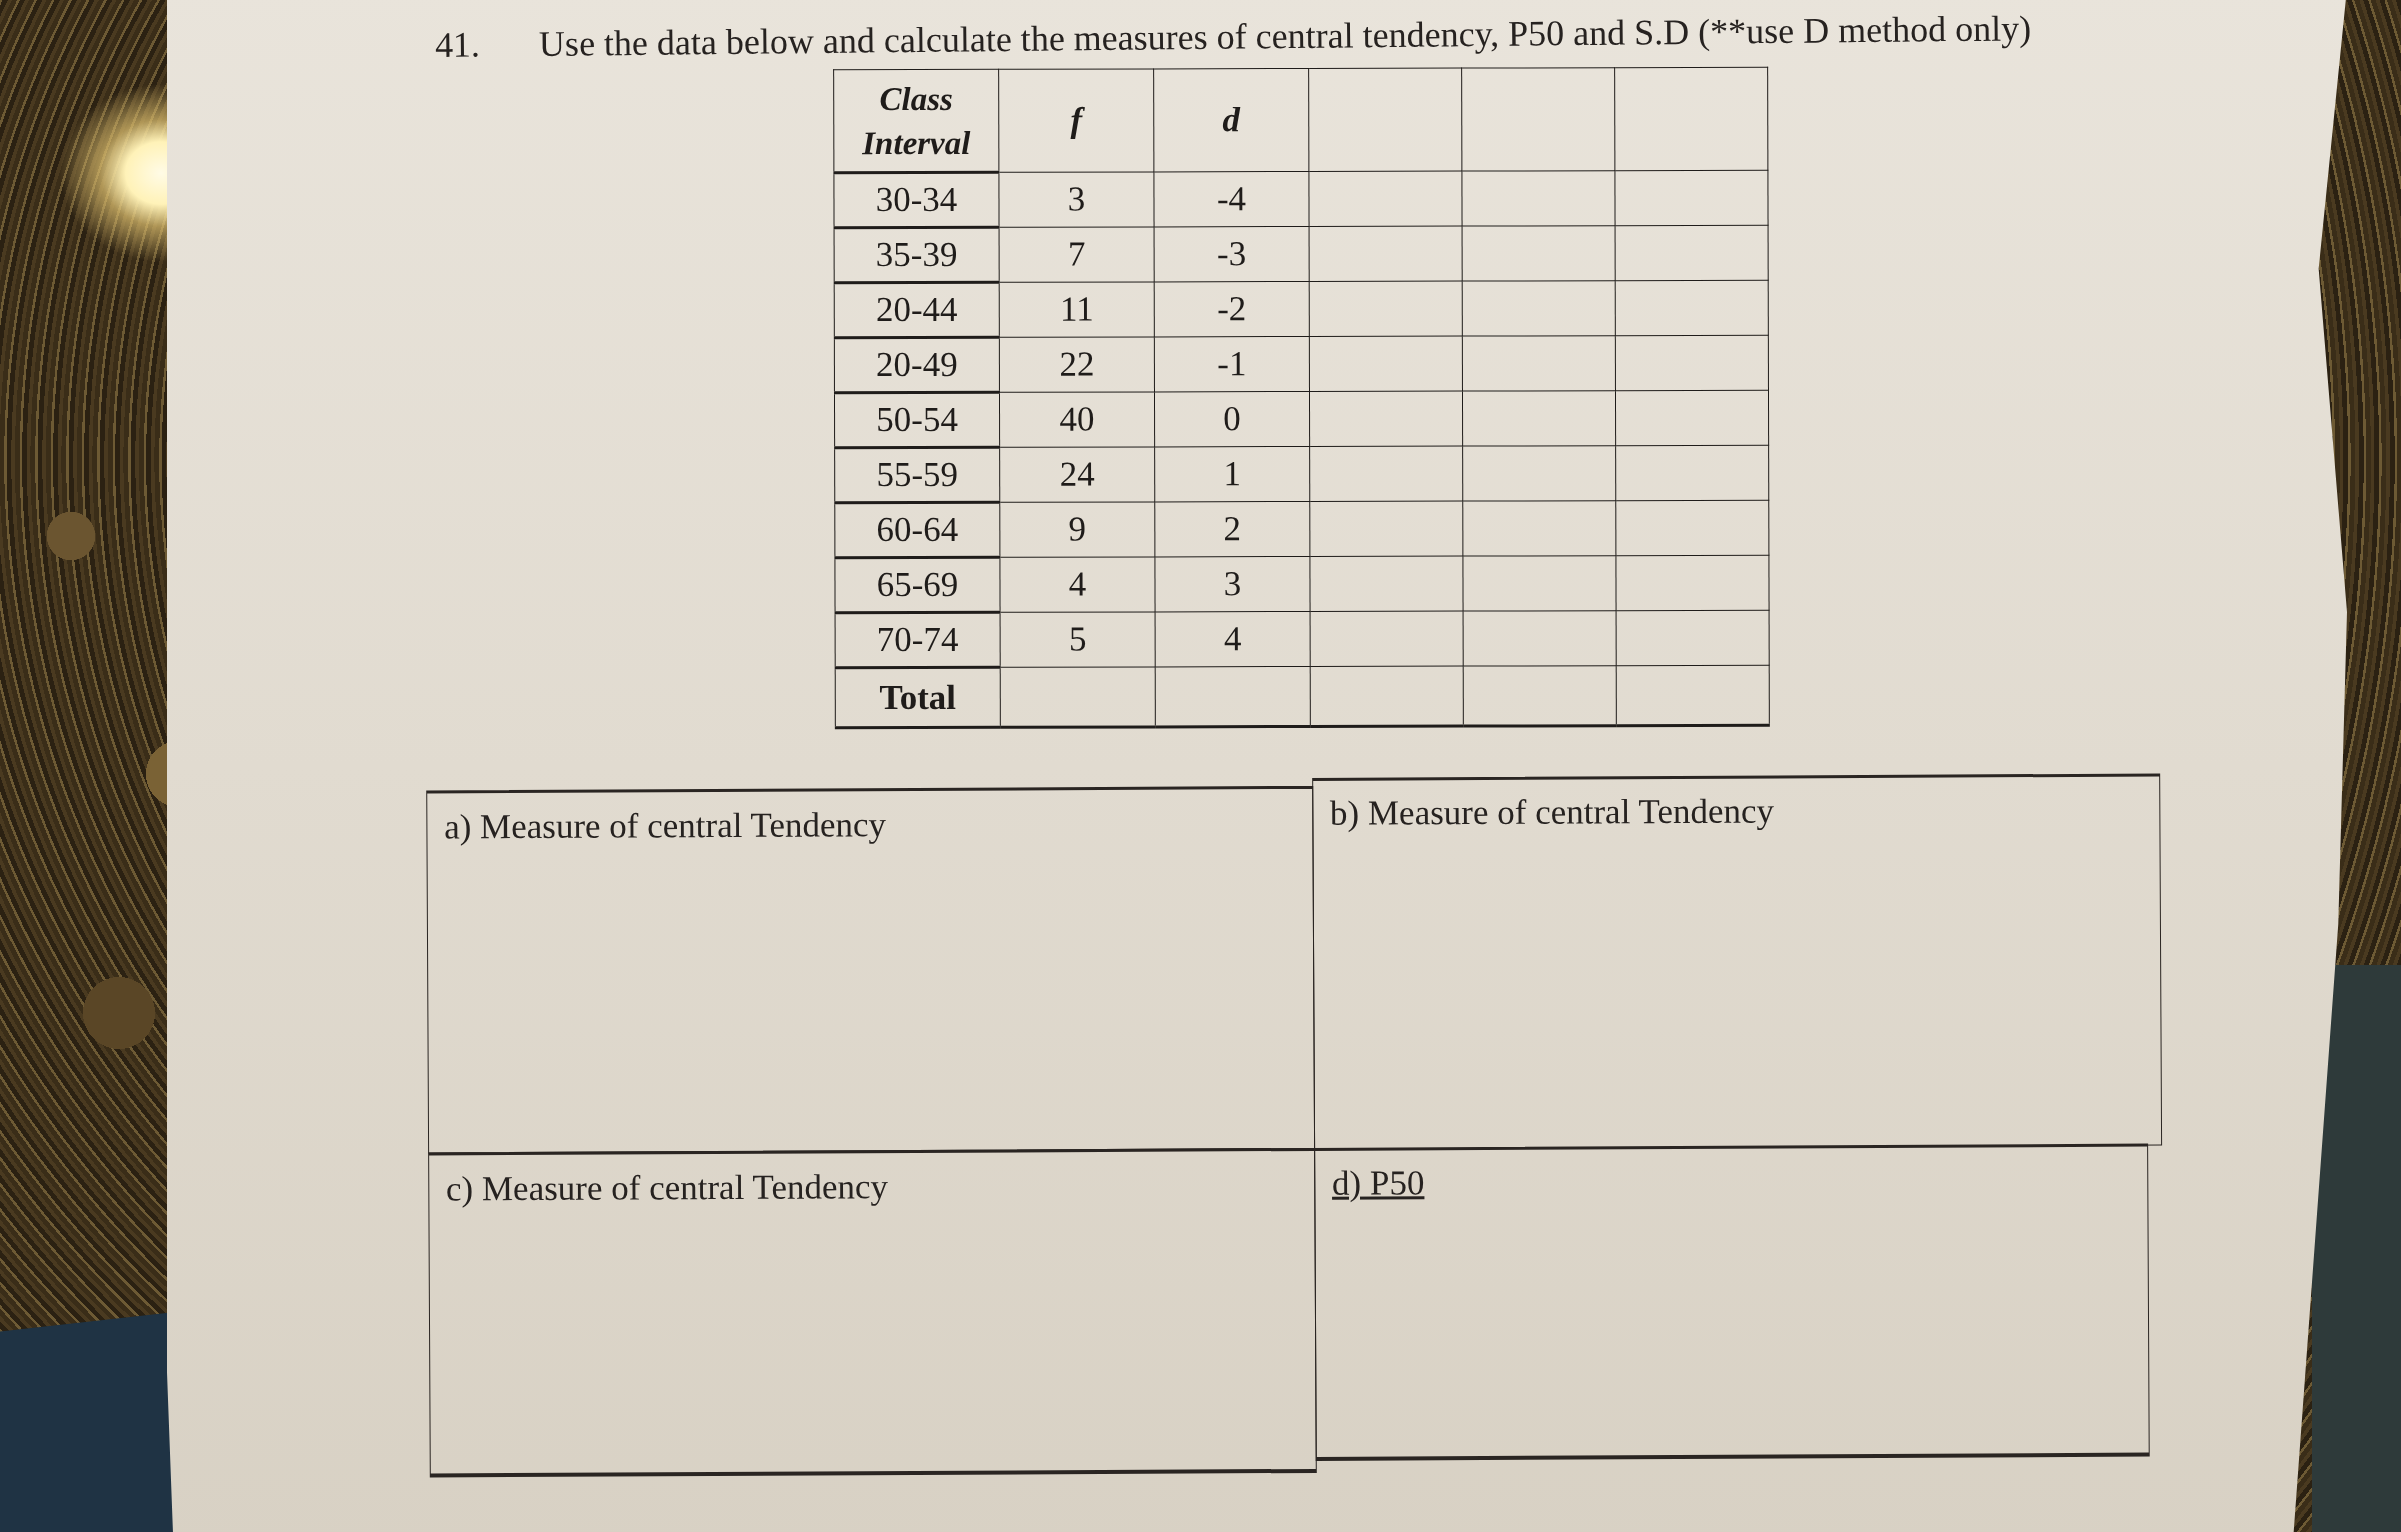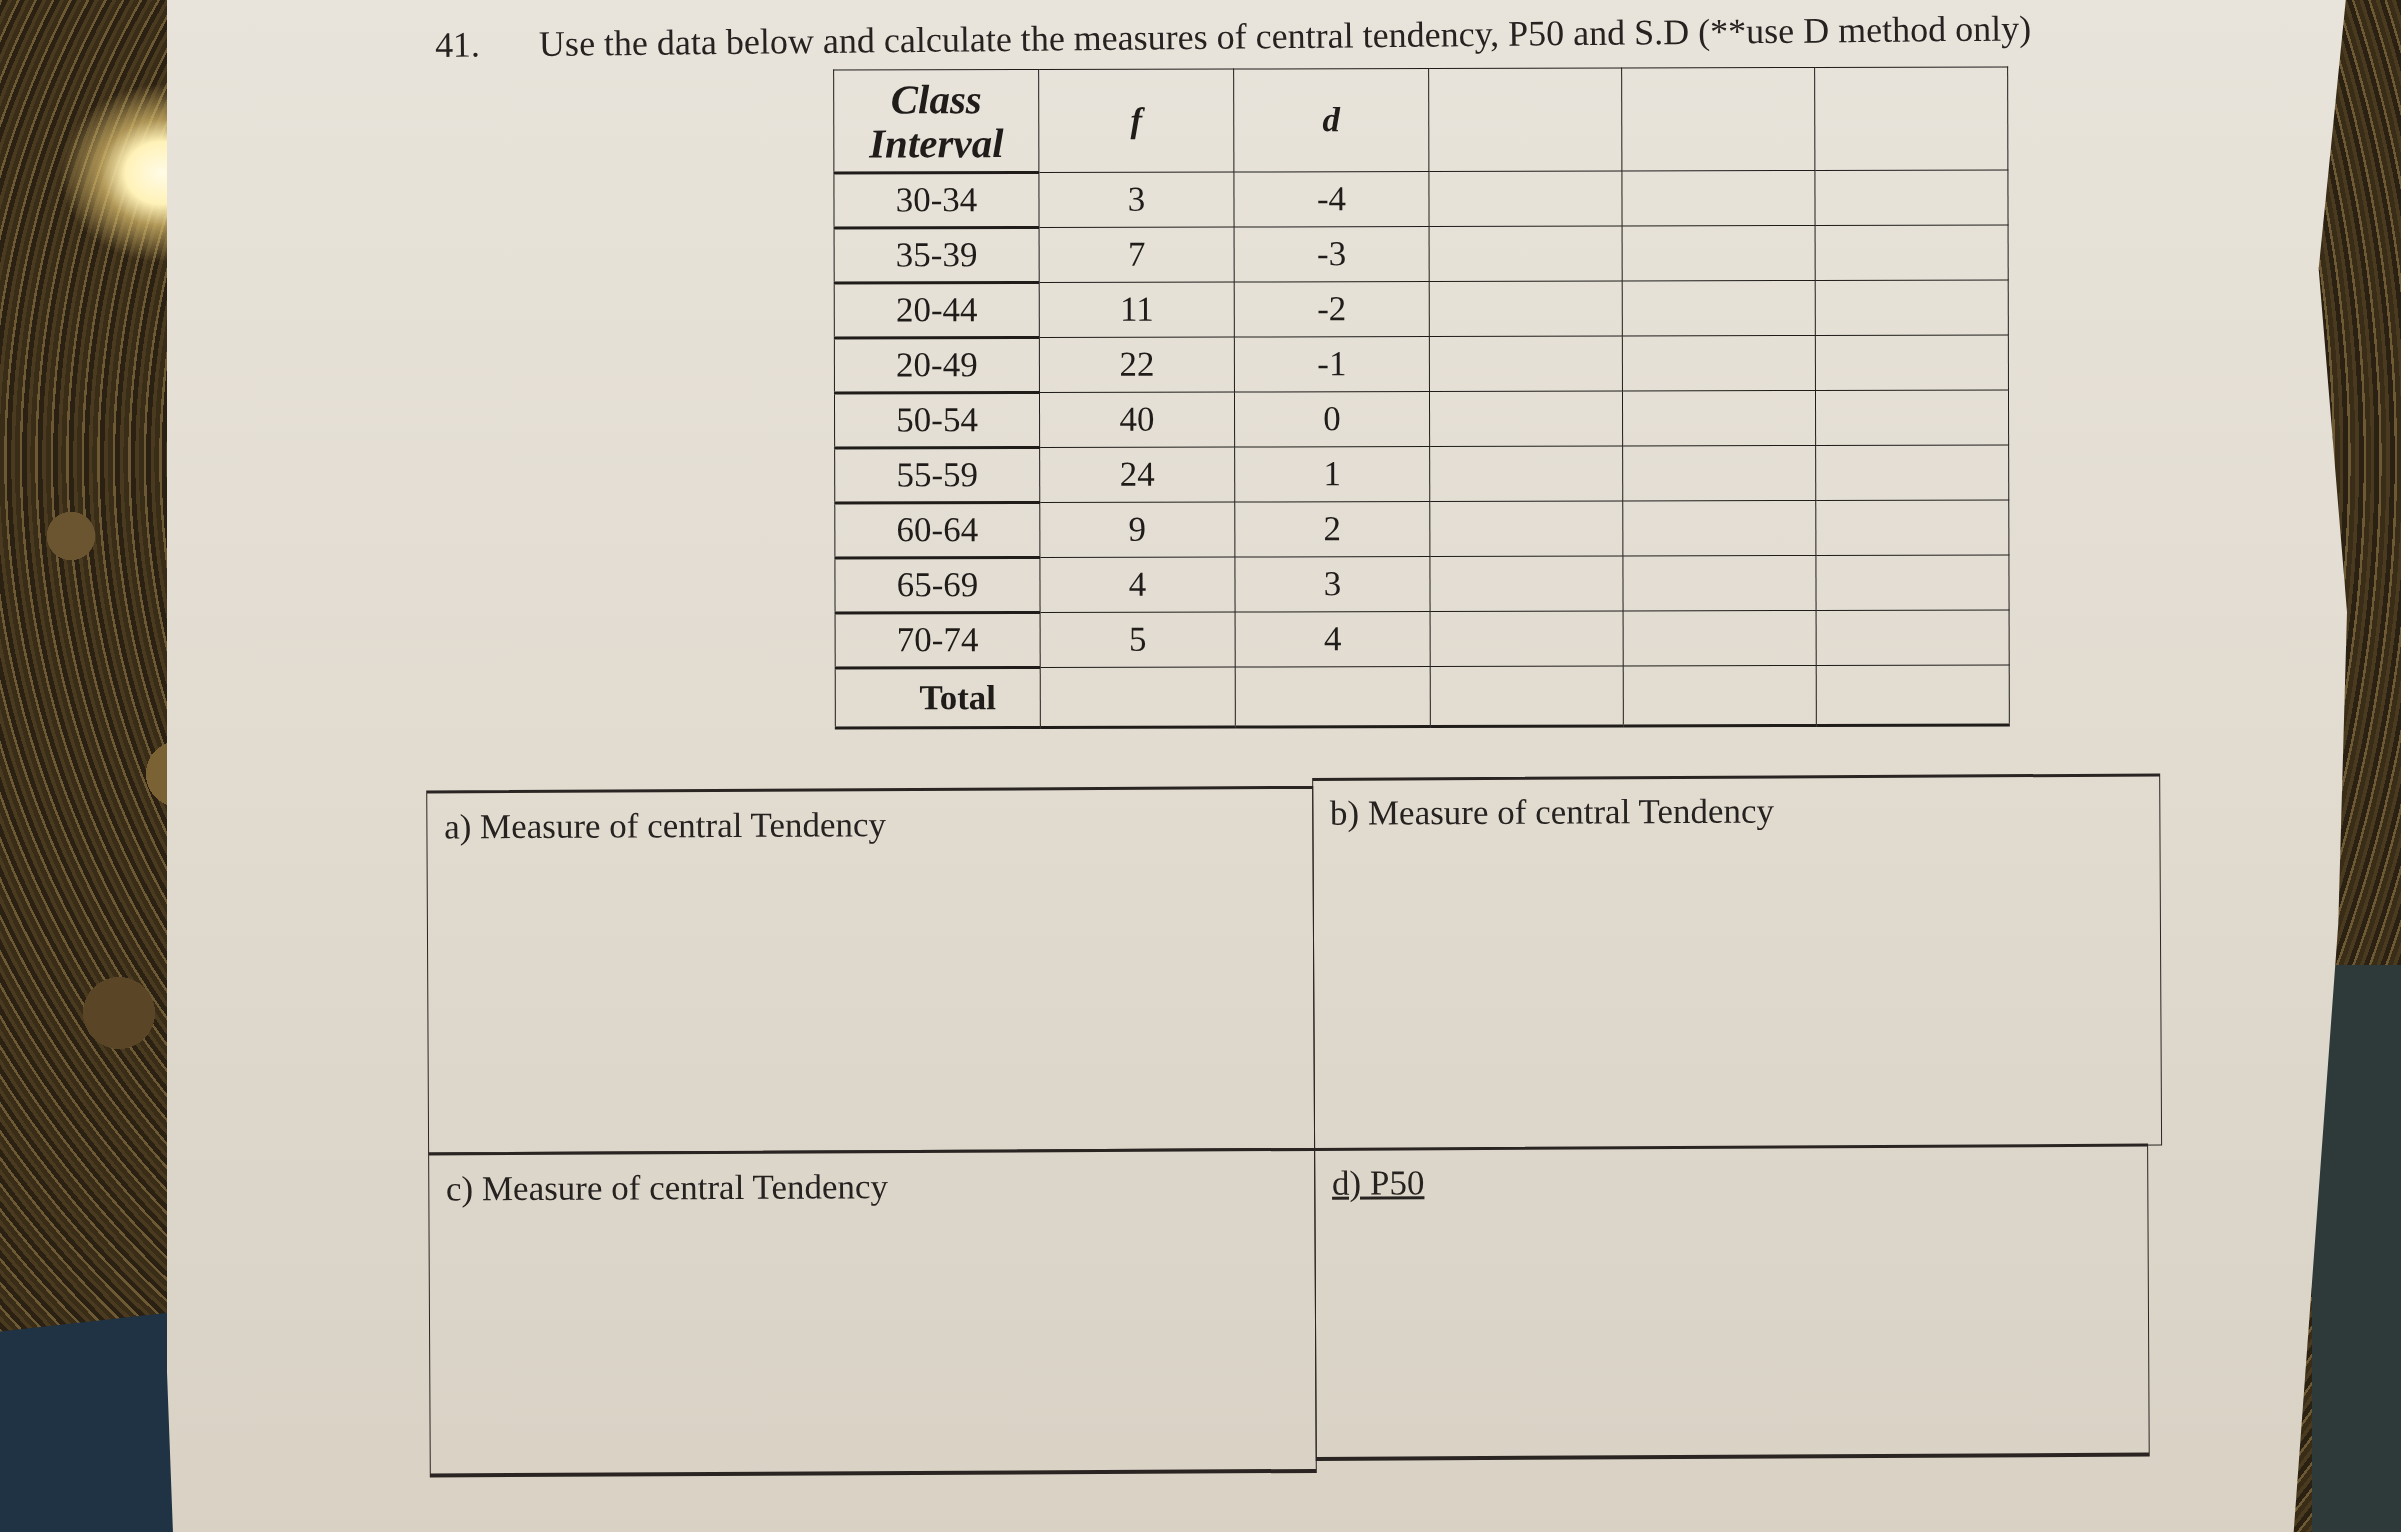--- a/index.html
+++ b/index.html
@@ -46,27 +46,27 @@
       position: absolute; left: 834px; top: 68px;
       border-collapse: collapse; transform: rotate(-0.15deg);
       color: #1f1c1a;
     }
     .data-table th, .data-table td {
       border: 1.8px solid #1f1c1a;
       height: 52px; text-align: center; vertical-align: middle;
       font-size: 35px; font-weight: normal; padding: 0;
     }
     .data-table th { height: 101px; font-style: italic; font-weight: bold; }
-    .data-table th.ci { font-size: 41px; line-height: 44px; }
+    .data-table th.ci { font-size: 33px; line-height: 44px; }
     .data-table .c0 { width: 164px; border-bottom-width: 3.6px; }
     .data-table .c1 { width: 154px; }
     .data-table .c2 { width: 154px; }
     .data-table .c3, .data-table .c4, .data-table .c5 { width: 152px; }
     .data-table tr.total td.c0 { font-weight: bold; }
-    .data-table tr.total td { height: 57px; border-bottom-width: 3.6px; padding-left: 40px; }
+    .data-table tr.total td { height: 57px; border-bottom-width: 3.6px; }
     
     .answer-grid {
       position: absolute; left: 428px; top: 786px; width: 1733px; height: 685px;
       transform: rotate(-0.3deg);
     }
     .box {
       position: absolute; border: 1.8px solid #2a2522; box-sizing: border-box;
     }
     .box-a { left: 0; top: 0; width: 887px; height: 363px; border-top-width: 3.6px; }
     .box-b { left: 886px; top: -8.3px; width: 848px; height: 372px; border-top-width: 3.6px; }

